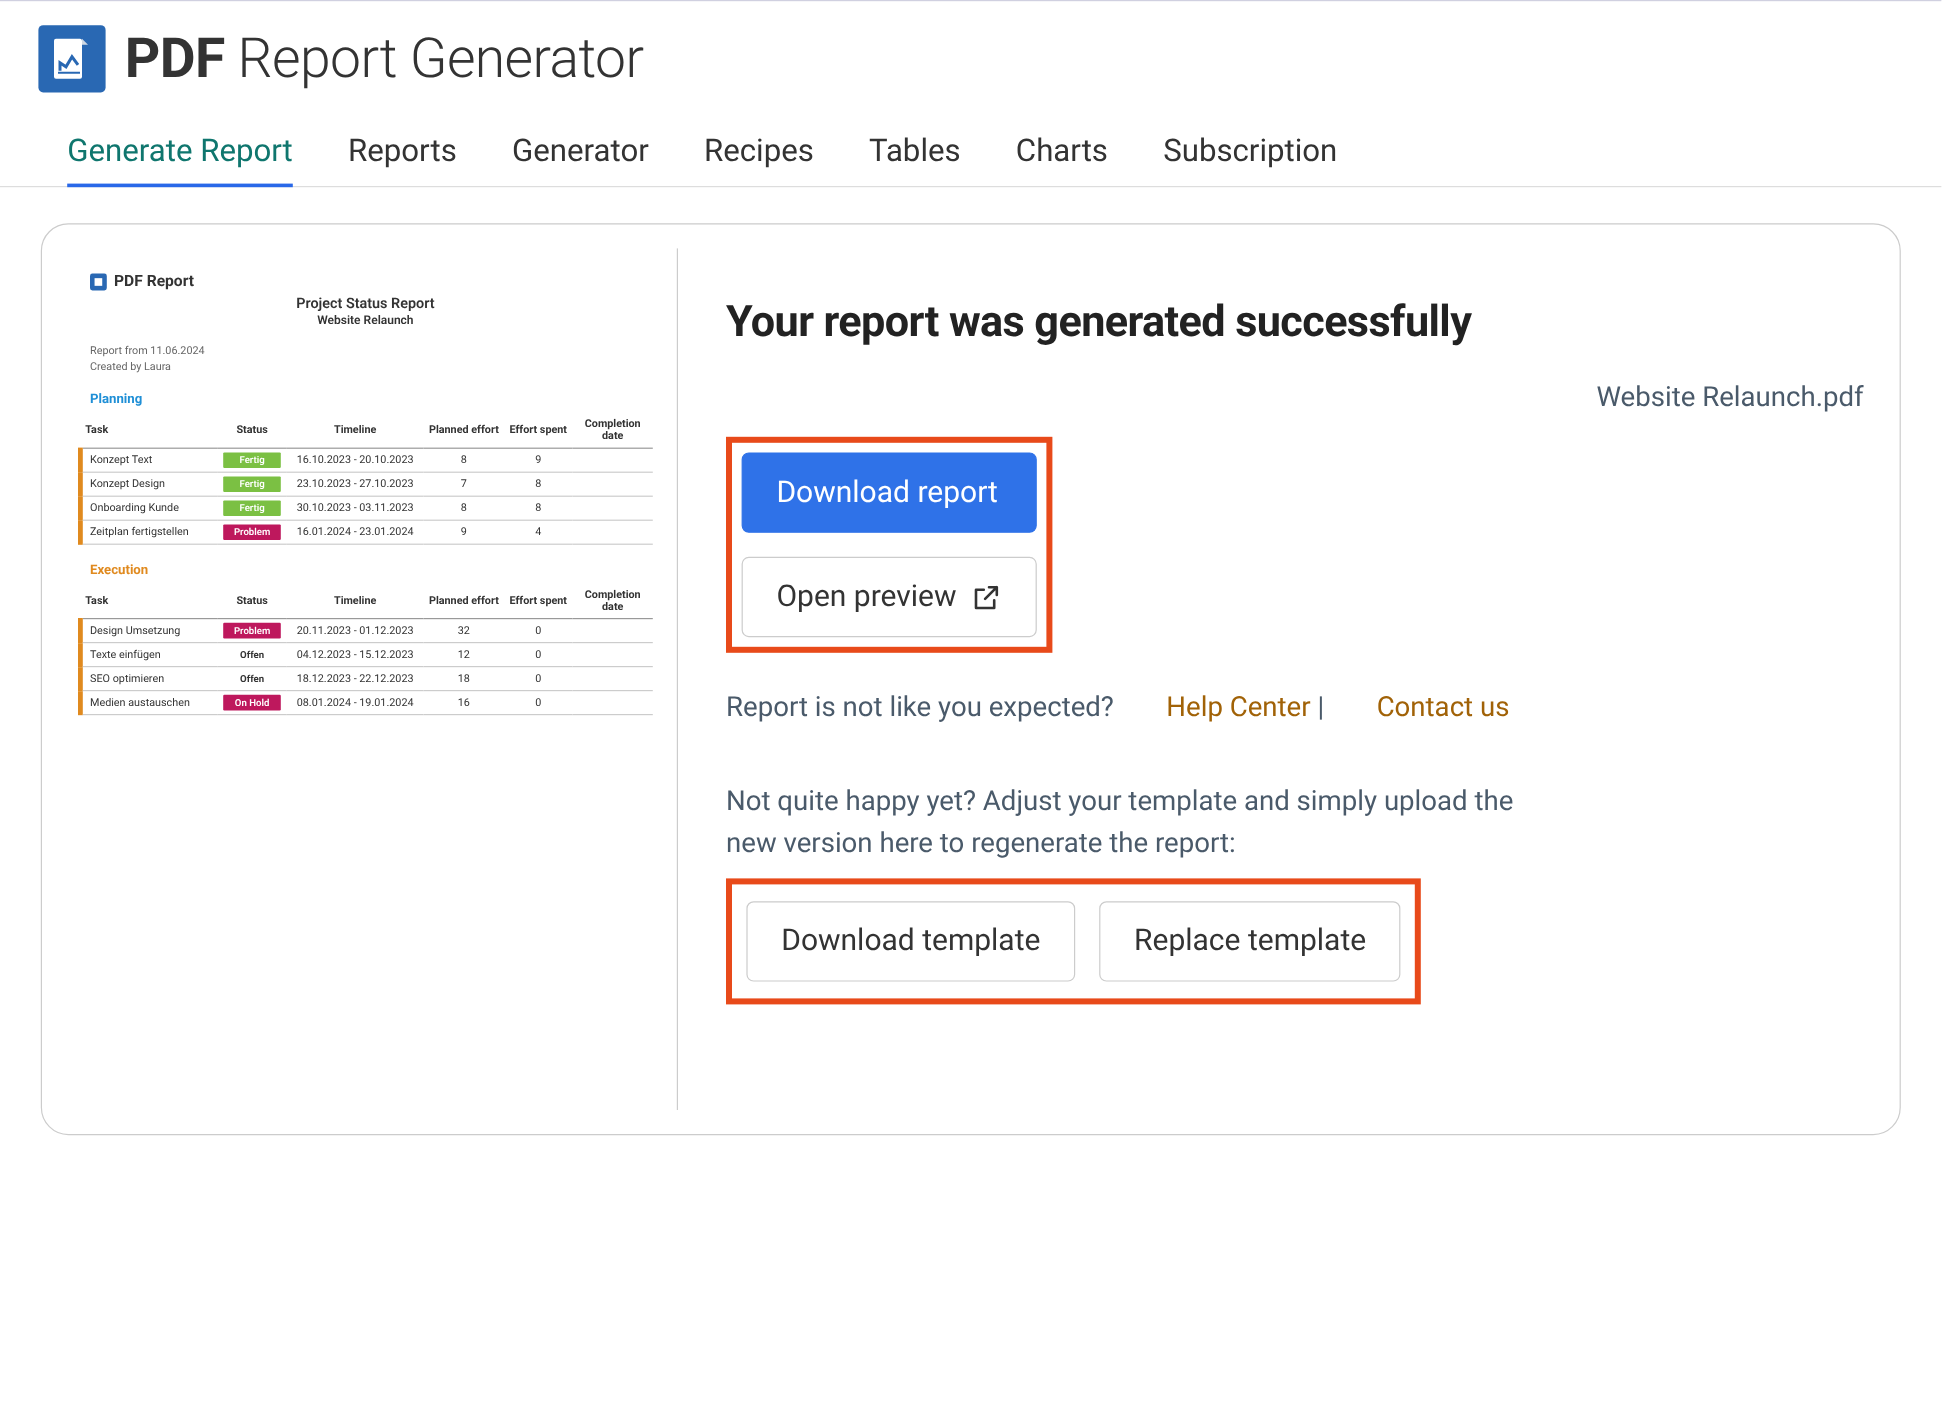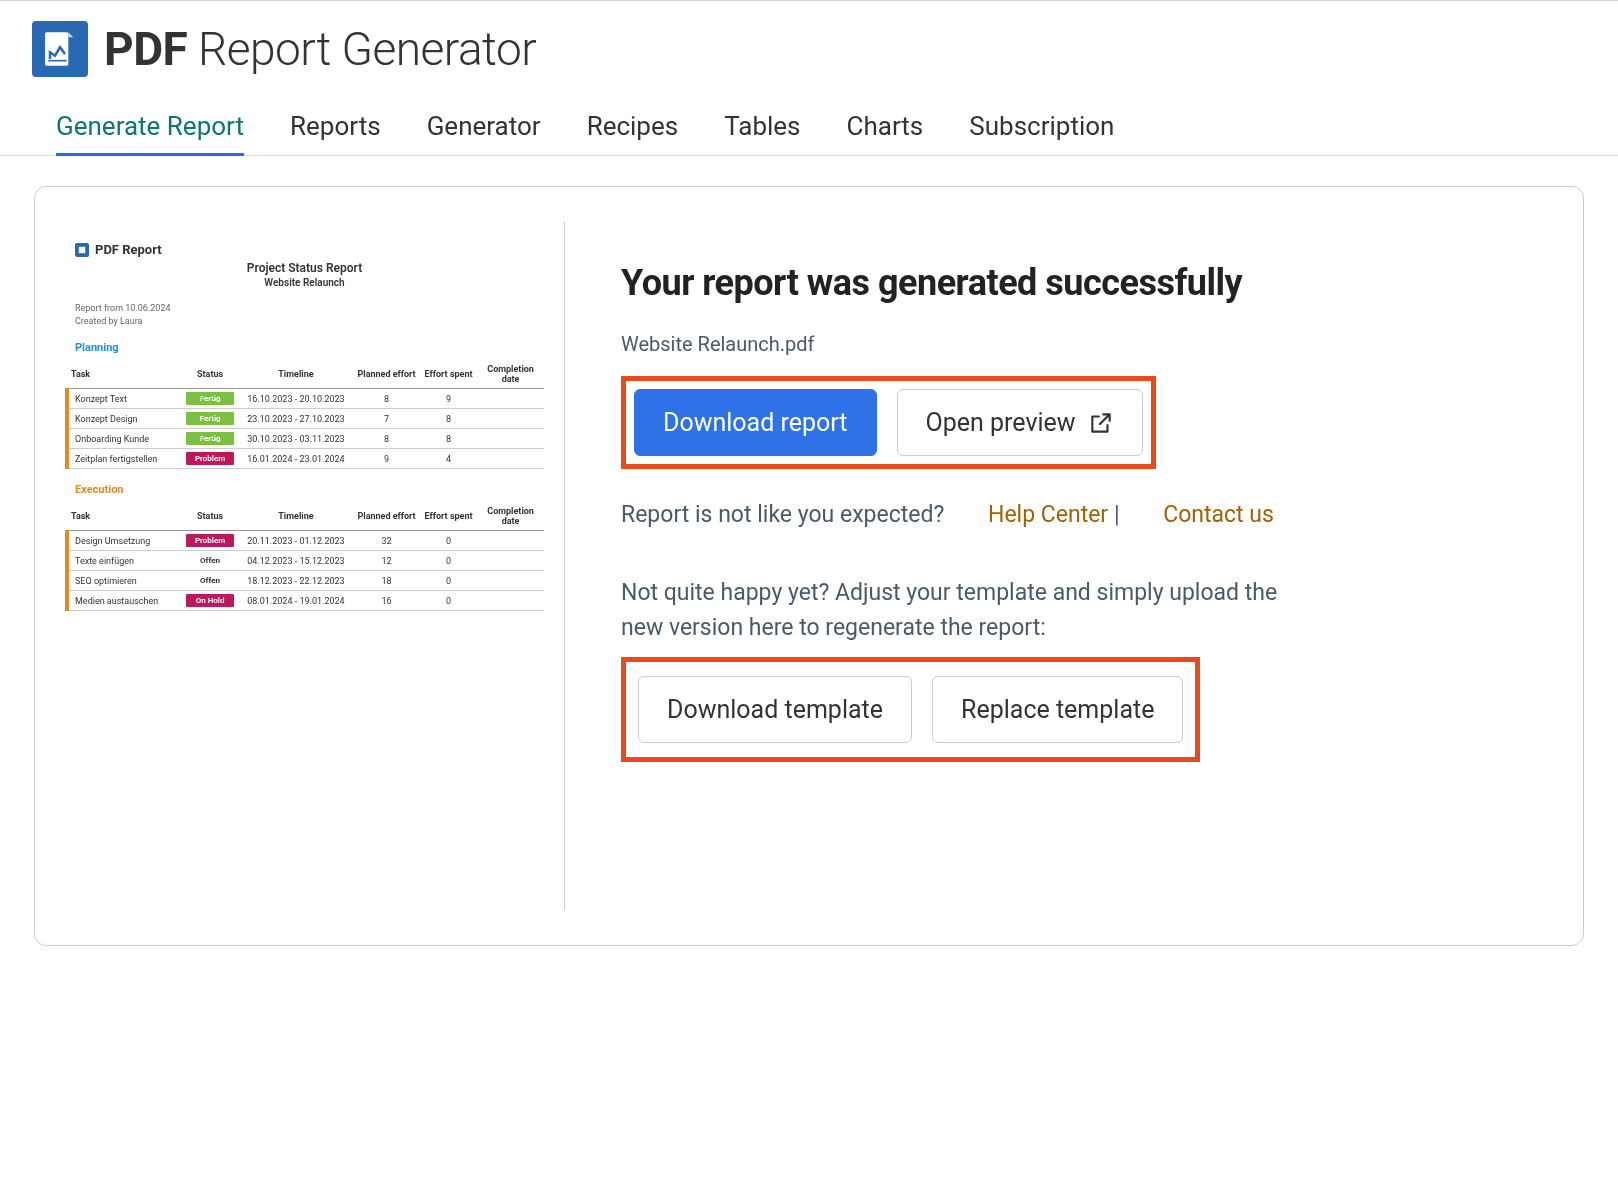--- a/index.html
+++ b/index.html
@@ -65,24 +65,24 @@
       position: absolute;
       left: 0;
       right: 0;
       bottom: -1px;
       height: 3px;
       background: #2968e8;
     }
     .content-card {
       margin: 30px 34px;
       border: 1px solid #ccc;
-      border-radius: 12px;
-      padding: 35px 30px;
+      border-radius: 23px;
+      padding: 20px 30px;
       display: flex;
-      gap: 36px;
+      gap: 20px;
       min-height: 760px;
     }
     .preview-col {
       flex: 0 0 500px;
       border-right: 1px solid #ccc;
       padding: 10px 20px 10px 0;
     }
     .preview-doc {
       width: 100%;
       padding: 10px 0;
@@ -177,30 +177,32 @@
       flex: 1;
       padding: 40px 0 0 20px;
     }
     .success-title {
       font-size: 36px;
       font-weight: 700;
       color: #222;
       letter-spacing: -0.5px;
     }
     .filename {
-      font-size: 20px;
+      font-size: 23px;
       color: #4a5a6a;
       margin-top: 28px;
+      text-align: right;
     }
     .hl-box {
       display: inline-flex;
       gap: 20px;
       border: 5px solid #e84a1a;
       padding: 8px;
       margin-top: 20px;
+      flex-direction: column;
     }
     .btn {
       font-size: 25px;
       padding: 18px 28px;
       border-radius: 6px;
       cursor: pointer;
       display: inline-flex;
       align-items: center;
       gap: 12px;
       border: 1px solid #ccc;
@@ -275,21 +277,21 @@
           <span class="pv-head-icon">
             <svg viewBox="0 0 10 10" width="8" height="8">
                 <rect x="1" y="1" width="8" height="8" fill="#fff"></rect>
               </svg>
           </span>
           <span>PDF Report</span>
         </div>
         <div class="pv-title">Project Status Report</div>
         <div class="pv-subtitle">Website Relaunch</div>
         <div class="pv-meta">
-          <div>Report from 10.06.2024</div>
+          <div>Report from 11.06.2024</div>
           <div>Created by Laura</div>
         </div>
         <div id="preview-sections">
             <div class="pv-section planning">Planning</div>
             <table class="pv-table">
               <thead>
                 <tr>
                   <th>Task</th>
                   <th>Status</th>
                   <th>Timeline</th>

